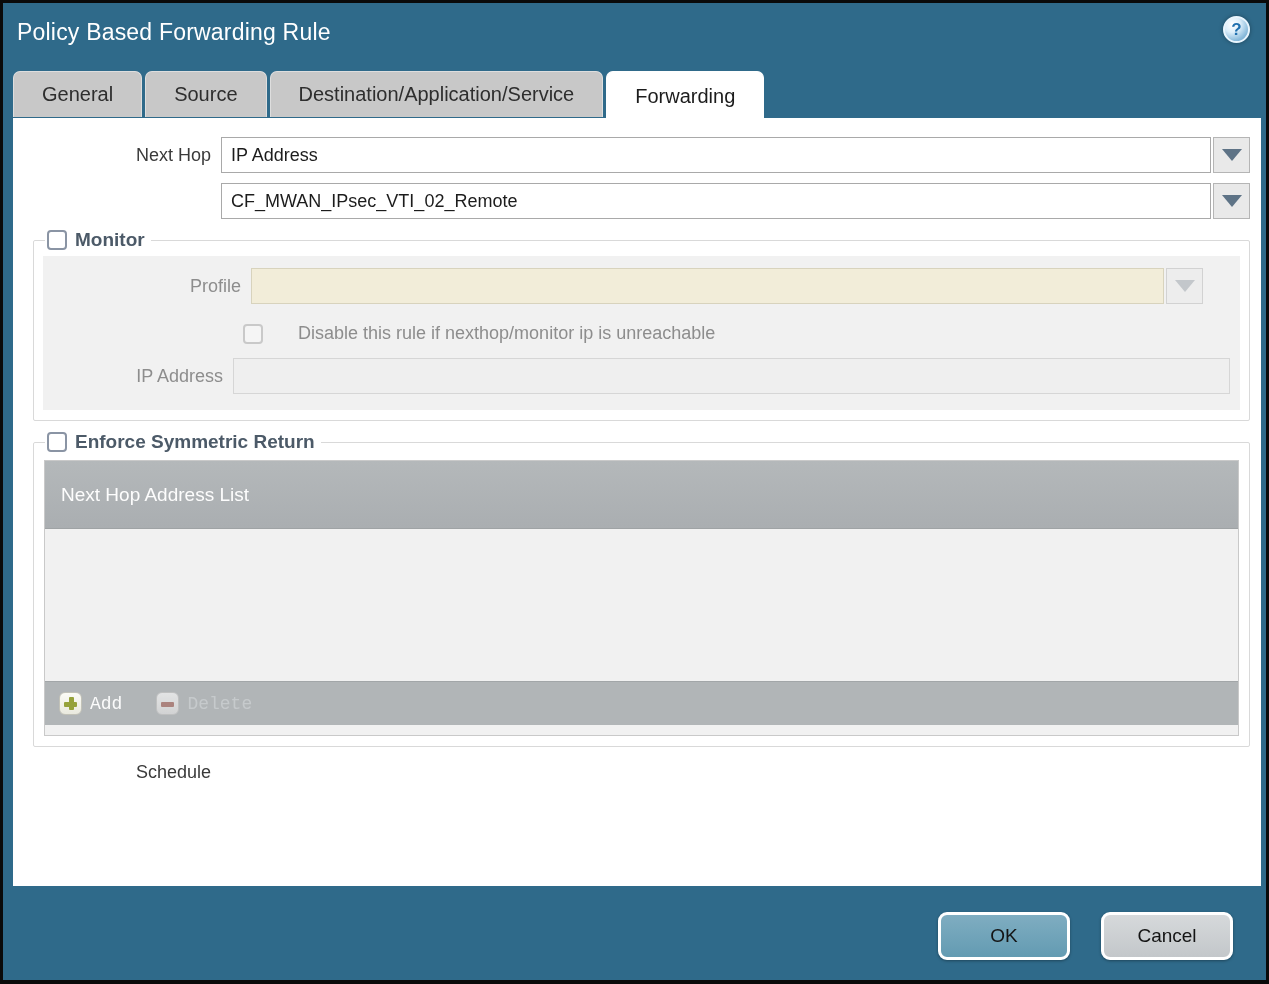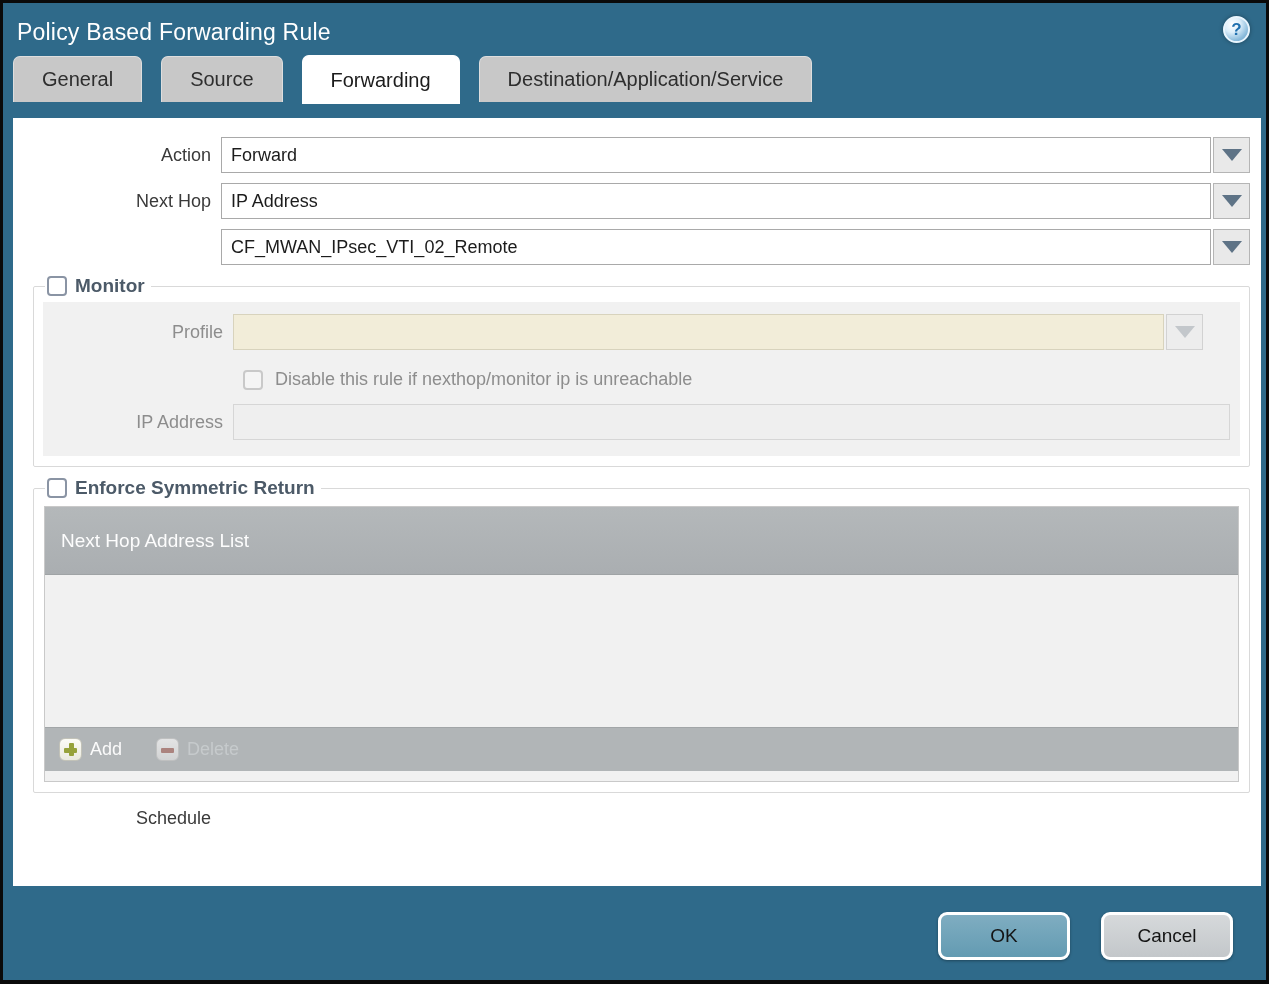--- a/index.html
+++ b/index.html
@@ -28,22 +28,22 @@
     width: 27px; height: 27px; border-radius: 50%;
     background: radial-gradient(circle at 32% 28%, #ffffff 0%, #dceefa 35%, #8cbcdc 70%, #5e9ac4 100%);
     border: 2px solid #e9f5fd;
     box-shadow: 0 0 4px rgba(0,0,0,.35);
     display: flex; align-items: center; justify-content: center;
     color: #1f6fae; font-size: 17px; font-weight: 700; cursor: pointer;
   }
 
   
   .tabs {
-    position: absolute; top: 52px; left: 10px; right: 10px; height: 47px;
-    display: flex; align-items: center; gap: 16px;
+    position: absolute; top: 68px; left: 10px; right: 10px; height: 47px;
+    display: flex; align-items: flex-start;
   }
   .tab {
     height: 46px; margin-right: 3px;
     background: #c8c8c8;
     border: 1px solid #dedede; border-bottom: none;
     border-radius: 7px 7px 0 0;
     display: flex; align-items: center; justify-content: center;
     padding: 0 28px;
     font-size: 20px; color: #2e2e2e; cursor: pointer;
     font-stretch: condensed;
@@ -104,46 +104,46 @@
     font-stretch: condensed;
   }
 
   
   .grey-box {
     background: #f1f1f1; margin-top: 5px; padding: 10px 0 16px 0;
   }
   .grey-box .frow { margin-bottom: 0; }
   .grey-box .flabel { color: #8d8d8d; }
   .mrow-profile { padding: 0 37px 0 0; margin-top: 2px; }
-  .mrow-profile .flabel { width: 190px; }
+  .mrow-profile .flabel { width: 208px; }
   .beige-input { background: #f2edd9; border-color: #d8d3bd; }
   .grey-input  { background: #efefef; border-color: #d6d6d6; color: #8d8d8d; }
   .mrow-check {
     display: flex; align-items: center;
     margin: 19px 0 14px 200px;
   }
   .cbx.disabled { border-color: #c9c9c9; border-width: 2px; background: #f5f5f5; cursor: default; }
-  .mcheck-label { font-size: 18px; color: #8d8d8d; margin-left: 4px; font-stretch: condensed; }
+  .mcheck-label { font-size: 18px; color: #8d8d8d; margin-left: 27px; font-stretch: condensed; }
   .mrow-ip { padding-right: 10px; }
   .mrow-ip .flabel { width: 190px; }
 
   
   .nh-table {
     margin: 7px 1px 0 1px; border: 1px solid #c9c9c9;
   }
   .nh-head {
     height: 68px; background: linear-gradient(#b4b8ba, #aaaeb1);
     color: #fdfdfd; font-size: 19px; display: flex; align-items: center;
     padding-left: 16px; border-bottom: 1px solid #9fa3a5;
     font-stretch: condensed;
   }
   .nh-body { height: 152px; background: #f1f1f1; }
   .nh-foot {
     height: 44px; background: #b1b5b7; border-top: 1px solid #a2a6a8;
-    display: flex; align-items: center; padding-left: 14px;
+    display: flex; align-items: center; padding-left: 14px; font-family: Liberation Mono, monospace;
   }
   .nh-strip { height: 10px; background: #f1f1f1; }
   .tool-btn { display: flex; align-items: center; margin-right: 34px; cursor: pointer; }
   .tool-btn .tlabel { font-size: 18px; color: #fbfbfb; margin-left: 8px; font-stretch: condensed; }
   .tool-btn.disabled { cursor: default; }
   .tool-btn.disabled .tlabel { color: #c6cacc; }
   .sq-icon {
     width: 23px; height: 23px; border-radius: 6px;
     background: linear-gradient(#fcfcf6, #e9e9de);
     border: 1px solid #c2c2b8; position: relative; flex: none;
@@ -175,35 +175,26 @@
 <body>
 
 <div class="titlebar">
   <div class="title">Policy Based Forwarding Rule</div>
   <div class="help-btn">?</div>
 </div>
 
 <div class="tabs">
   <div class="tab">General</div>
   <div class="tab">Source</div>
+  <div class="tab">Destination/Application/Service</div>
   <div class="tab active">Forwarding</div>
-  <div class="tab">Destination/Application/Service</div>
 </div>
 
 <div class="content">
 
-  <div class="frow">
-    <div class="flabel">Action</div>
-    <div class="fieldwrap">
-      <input class="tinput" type="text" value="Forward" style="">
-      <div class="ddbtn">
-        <span class="arrow-down"></span>
-      </div>
-    </div>
-  </div>
 
 
   <div class="frow">
     <div class="flabel">Next Hop</div>
     <div class="fieldwrap">
       <input class="tinput" type="text" value="IP Address" style="">
       <div class="ddbtn">
         <span class="arrow-down"></span>
       </div>
     </div>

